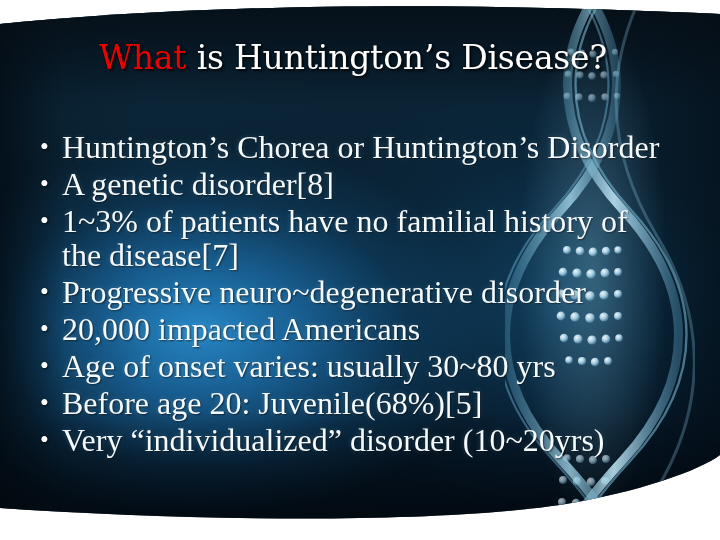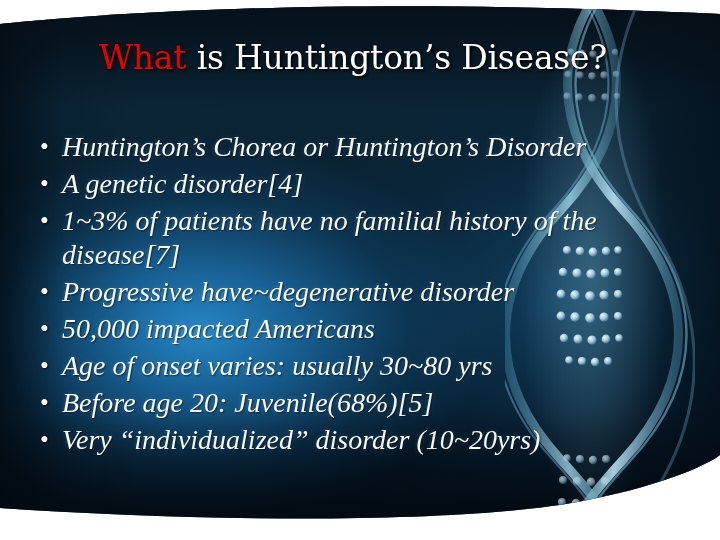--- a/index.html
+++ b/index.html
@@ -90,25 +90,24 @@
     flex: 0 0 auto;
     width: 22px;
     text-align: left;
     font-size: 25px;
     line-height: 34px;
     color: #ffffff;
     text-shadow: 1px 1px 2px rgba(0,0,0,0.65);
   }
   .bullet-text {
     flex: 1 1 auto;
-    font-size: 28px;
+    font-size: 32px;
     line-height: 34px;
     color: #f4fbff;
     text-shadow: 1px 1px 2px rgba(0,0,0,0.62), 0 0 5px rgba(160,210,245,0.25);
-    font-style: italic;
   }
 </style>
 </head>
 <body>
 
 <div id="slide">
 
   <div class="panel-clip">
     <div class="panel-bg"></div>
     <div class="panel-topshade"></div>
@@ -295,36 +294,36 @@
 
   <div class="bullets">
 
     <div class="bullet-row">
       <span class="bullet-dot">•</span>
       <span class="bullet-text">Huntington’s Chorea or Huntington’s Disorder</span>
     </div>
 
     <div class="bullet-row">
       <span class="bullet-dot">•</span>
-      <span class="bullet-text">A genetic disorder[4]</span>
+      <span class="bullet-text">A genetic disorder[8]</span>
     </div>
 
     <div class="bullet-row">
       <span class="bullet-dot">•</span>
       <span class="bullet-text"> 1~3% of patients have no familial history of the disease[7]</span>
     </div>
 
     <div class="bullet-row">
       <span class="bullet-dot">•</span>
-      <span class="bullet-text">Progressive have~degenerative disorder</span>
-    </div>
-
-    <div class="bullet-row">
-      <span class="bullet-dot">•</span>
-      <span class="bullet-text">50,000 impacted Americans</span>
+      <span class="bullet-text">Progressive neuro~degenerative disorder</span>
+    </div>
+
+    <div class="bullet-row">
+      <span class="bullet-dot">•</span>
+      <span class="bullet-text">20,000 impacted Americans</span>
     </div>
 
     <div class="bullet-row">
       <span class="bullet-dot">•</span>
       <span class="bullet-text">Age of onset varies: usually 30~80 yrs</span>
     </div>
 
     <div class="bullet-row">
       <span class="bullet-dot">•</span>
       <span class="bullet-text">Before age 20: Juvenile(68%)[5]</span>

